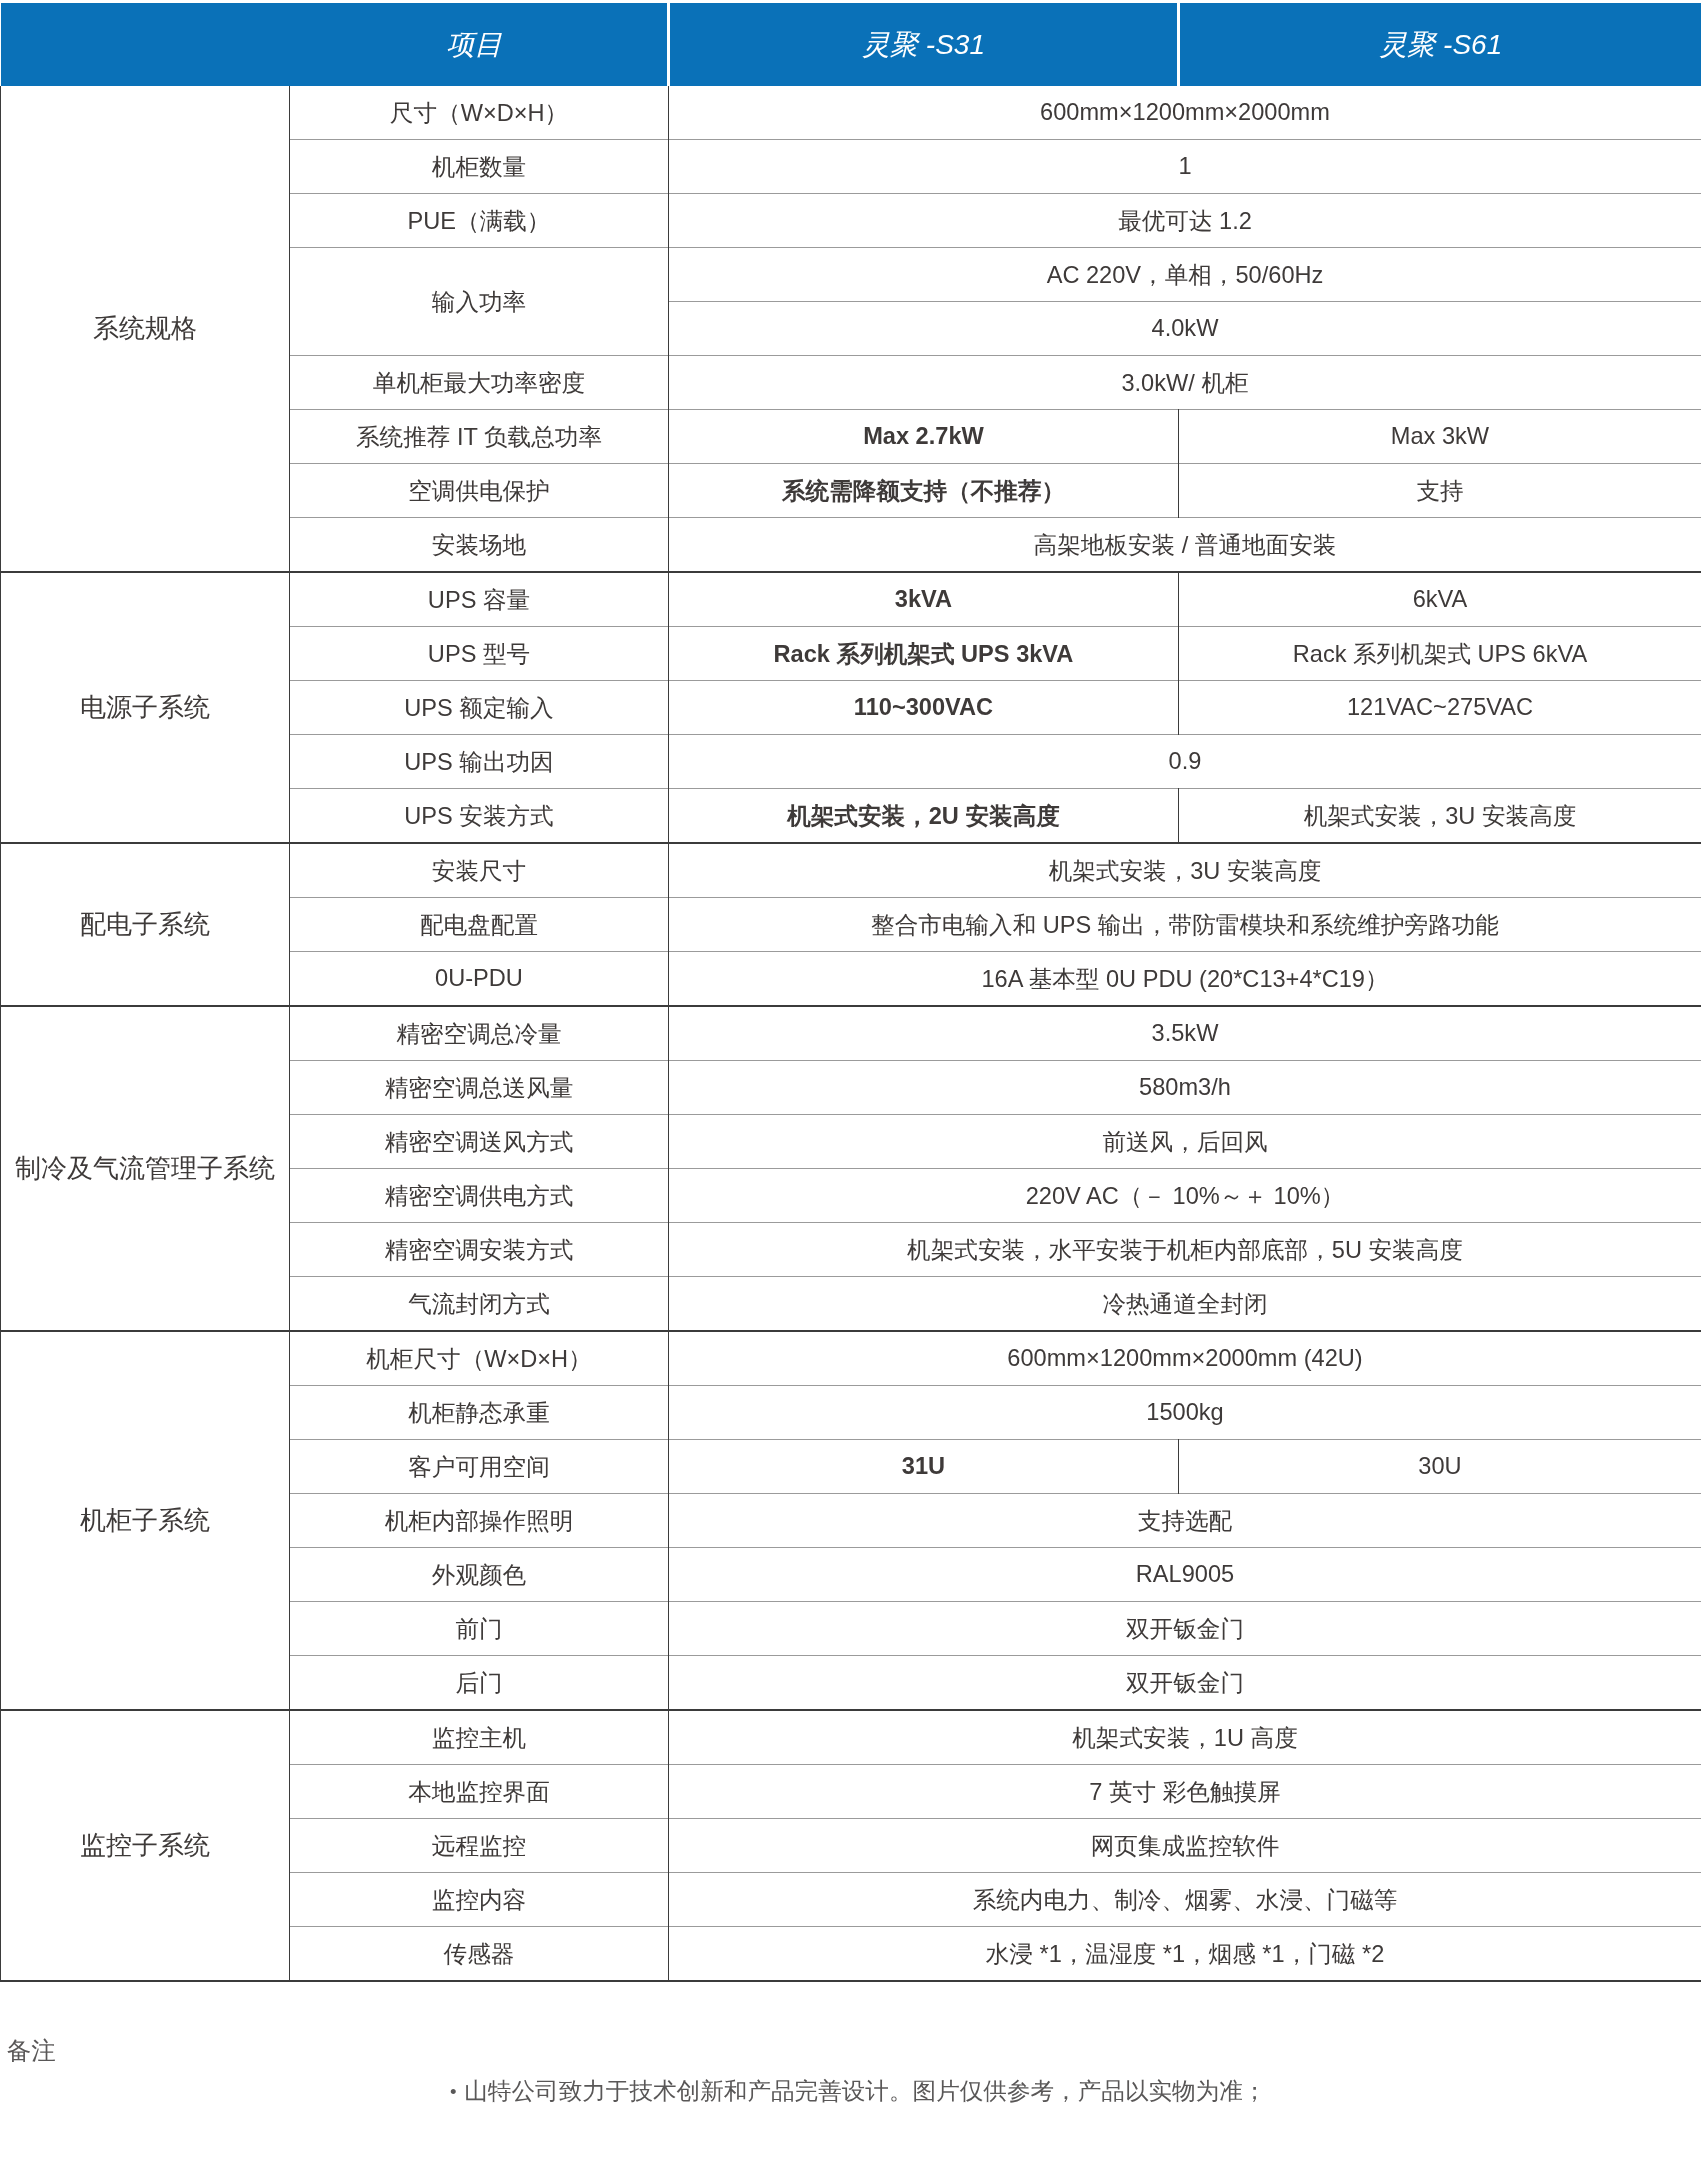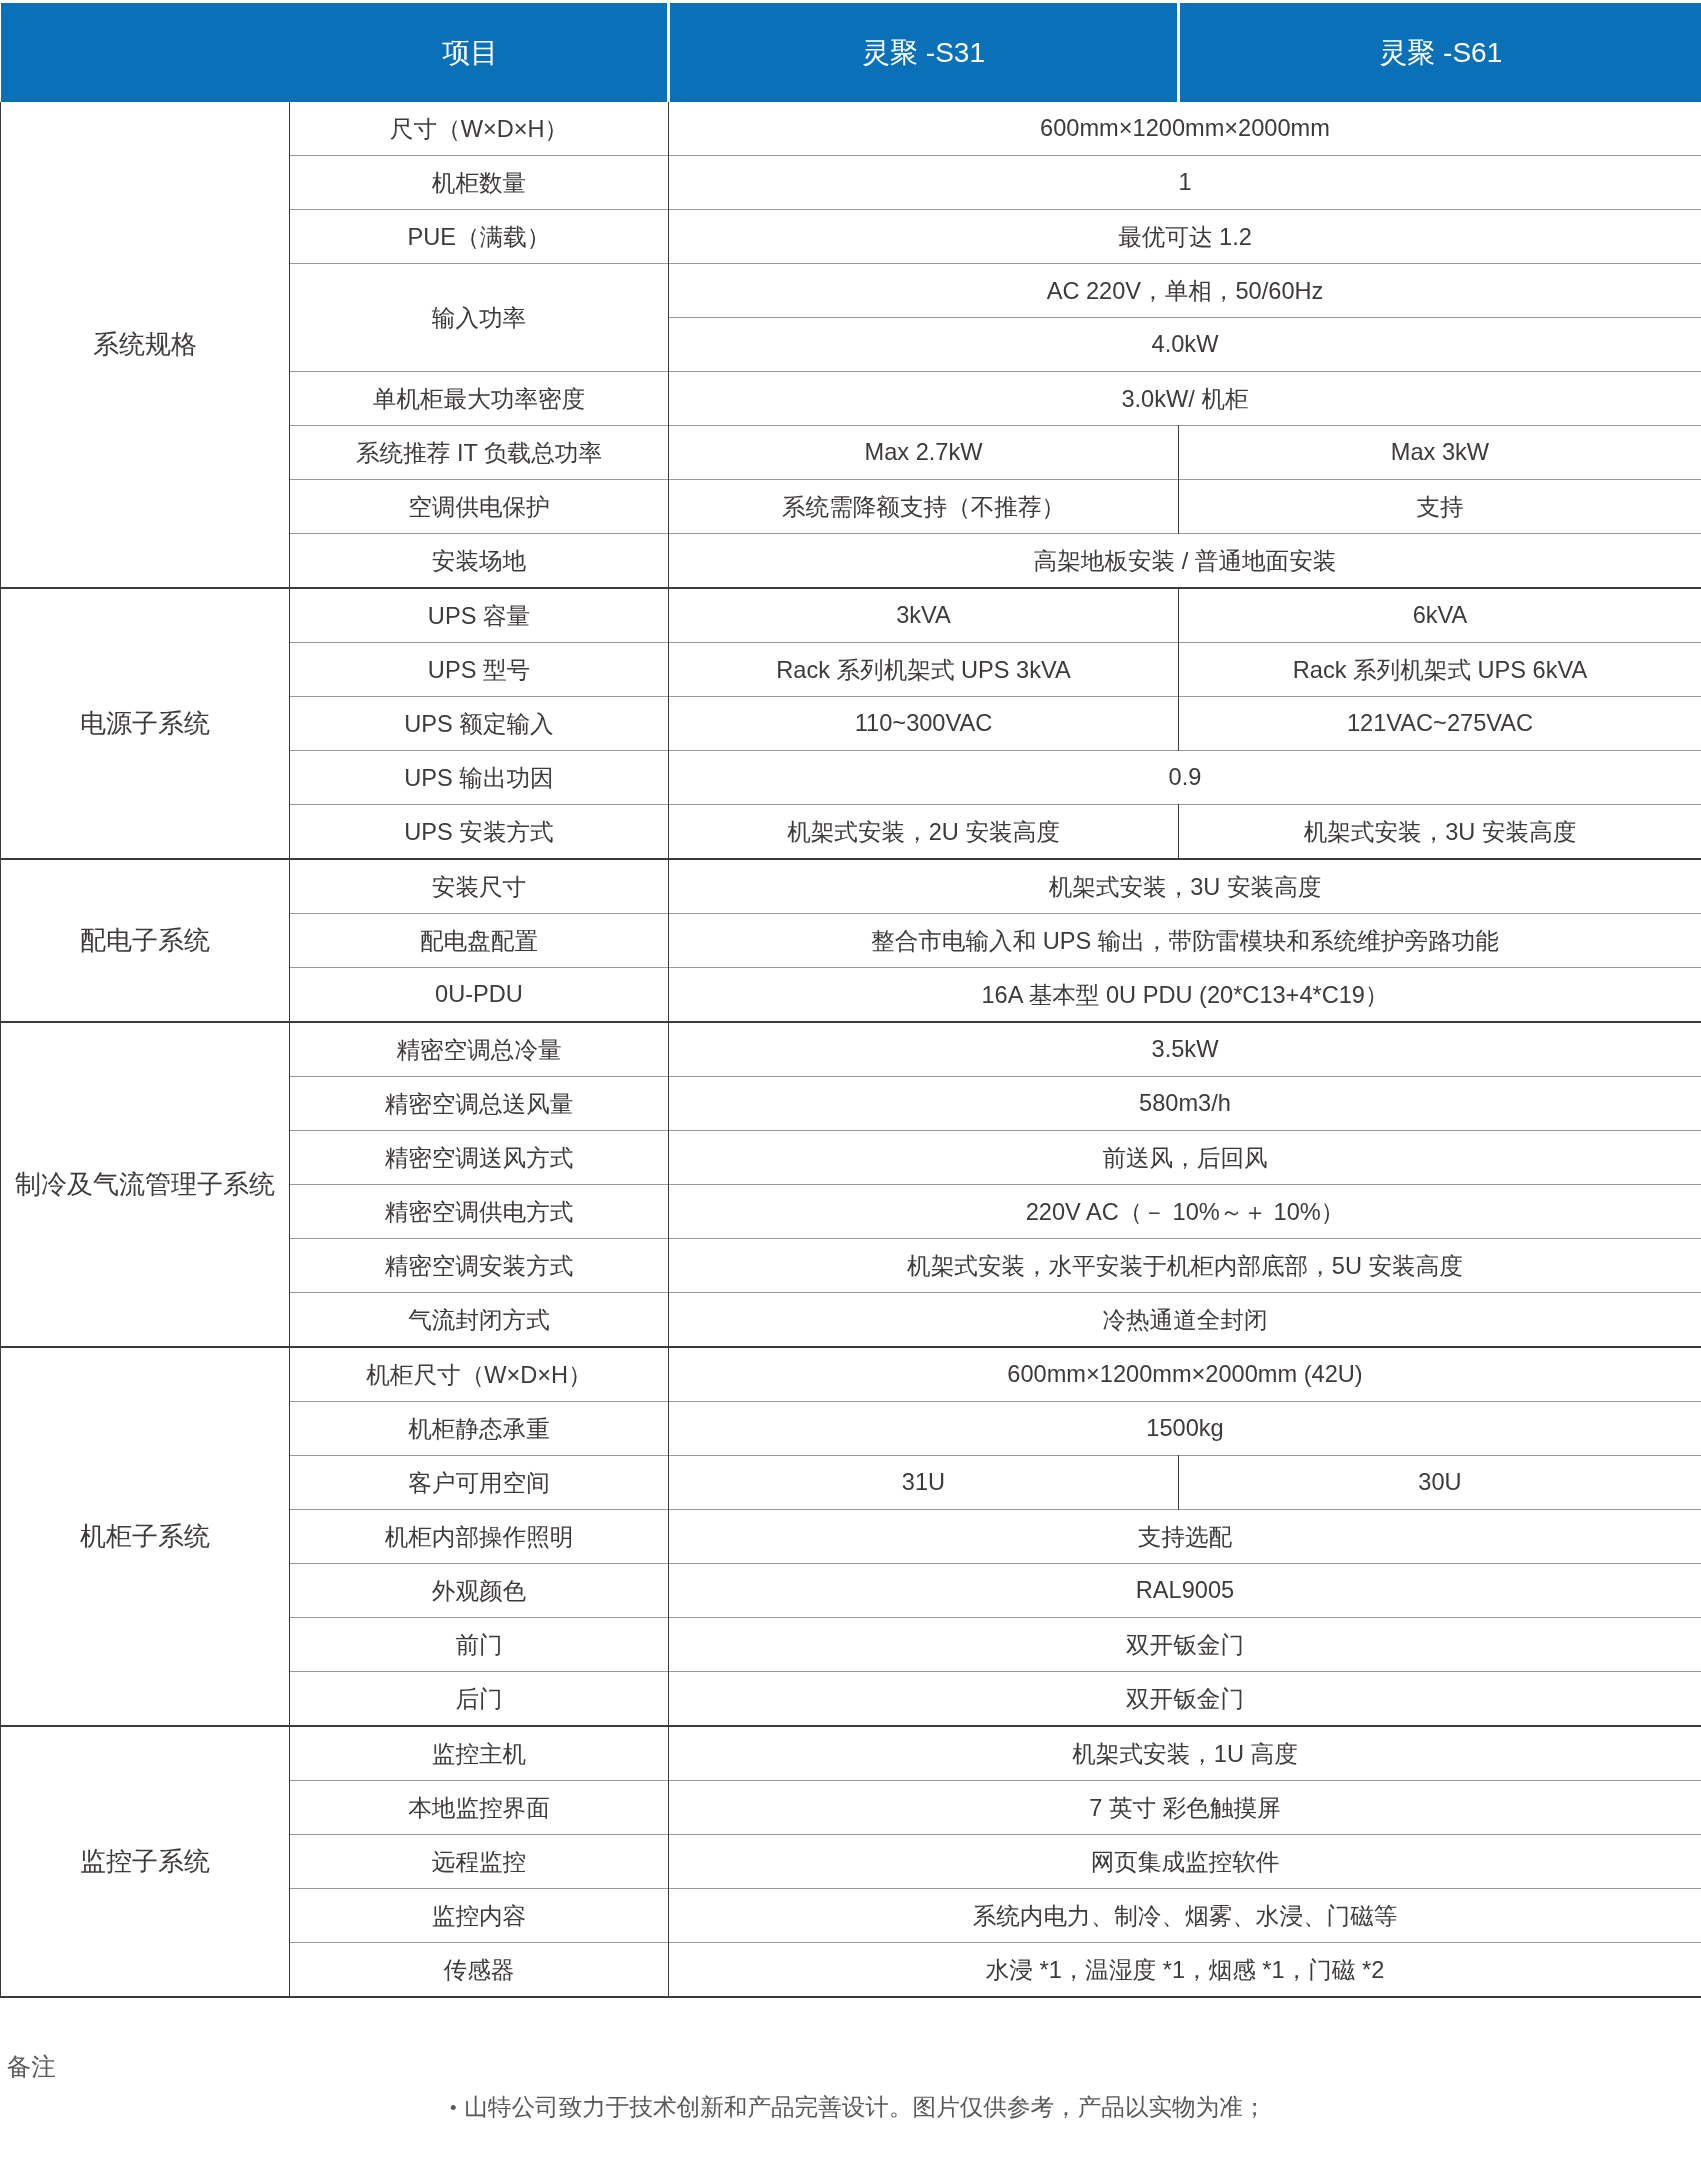--- a/index.html
+++ b/index.html
@@ -29,42 +29,43 @@
   col.c-v2   { width: 523px; }
 
   thead th {
     background: #0a71b8;
     color: #ffffff;
     font-size: 28px;
     font-weight: 400;
     height: 67px;
     text-align: center;
     vertical-align: middle;
-    padding: 16px;
+    padding: 8px;
     border: none;
+    font-style: italic;
   }
   thead th.h-items { padding-left: 289px; }
   thead th.h-div   { border-left: 3.4px solid #ffffff; }
 
   tbody td {
     font-size: 23.6px;
     font-weight: 400;
     height: 53px;
     text-align: center;
     vertical-align: middle;
     padding: 0 8.4px;
     background: #ffffff;
   }
   td.cat {
     border-left: 1.7px solid #3b3b3b;
     border-right: 1.7px solid #3b3b3b;
     font-size: 26px;
   }
   td.item  { border-right: 1.7px solid #3b3b3b; }
-  td.split { border-right: 1.7px solid #3b3b3b; }
+  td.split { border-right: 1.7px solid #3b3b3b; font-weight: bold; }
   td.last  { border-right: 1.7px solid #3b3b3b; }
 
   tr.sec td { border-top: 2.5px solid #3b3b3b; }
   tr.sep td { border-top: 1.7px solid #9b9b9b; }
 
   .notes {
     margin: 52px 0 0 6.7px;
     color: #595757;
     font-size: 23.6px;
   }

